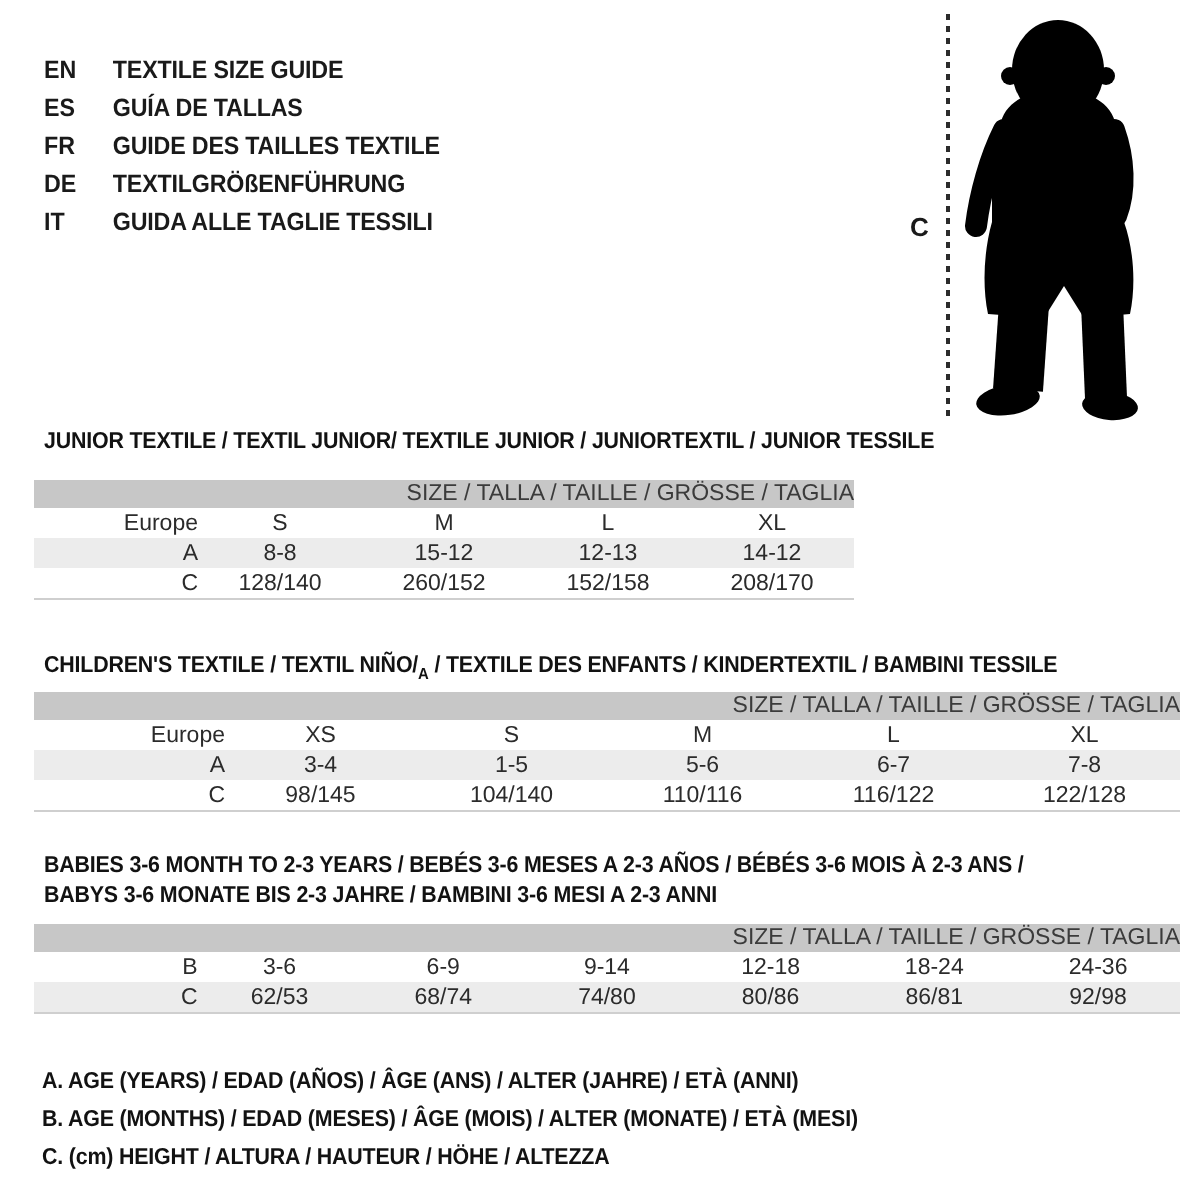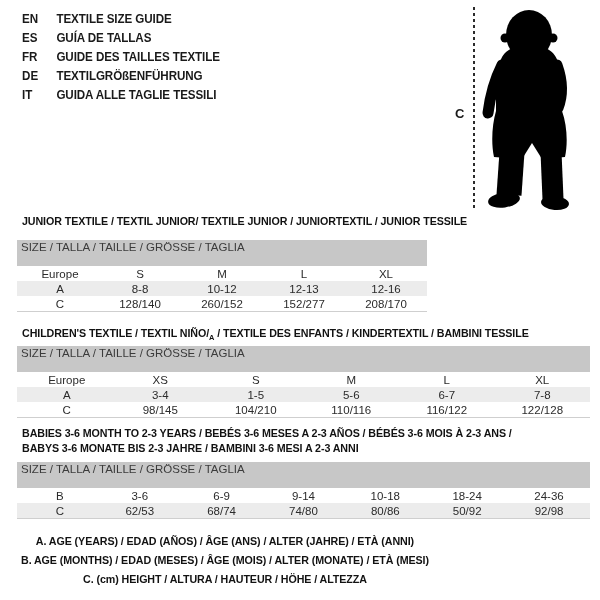--- a/index.html
+++ b/index.html
@@ -2,57 +2,57 @@
 <html><head>
 <meta charset="utf-8">
 <style>
   html,body{margin:0;padding:0;}
   body{
     width:600px;height:600px;background:#ffffff;position:relative;overflow:hidden;
     font-family:"Liberation Sans", sans-serif;color:#1a1a1a;
   }
 
   
-  .langs{position:absolute;left:22px;top:8px;}
+  .langs{position:absolute;left:22px;top:25px;}
   .lang-row{height:19px;line-height:19px;white-space:nowrap;
     transform:scaleX(0.93);transform-origin:left top;}
   .lang-code{display:inline-block;width:37px;font-weight:bold;font-size:12.5px;}
   .lang-title{font-weight:bold;font-size:12.5px;letter-spacing:-0.1px;}
 
   
   .baby-svg{position:absolute;left:478px;top:7px;width:100px;height:205px;}
   .dash-line{position:absolute;left:473px;top:7px;width:2px;height:203px;
     background:repeating-linear-gradient(to bottom,#2b2b2b 0 3px,transparent 3px 6px);}
   .c-label{position:absolute;left:455px;top:106px;font-weight:bold;font-size:13px;}
 
   
   .tbl-title{position:absolute;left:22px;font-weight:bold;font-size:11.5px;color:#121212;
     white-space:nowrap;letter-spacing:-0.1px;line-height:15px;
     transform:scaleX(0.93);transform-origin:left top;}
   .tbl-title sub{font-size:8px;}
 
   
   table.size-table{position:absolute;left:17px;border-collapse:collapse;table-layout:fixed;
     border-bottom:1px solid #cfcfcf;}
-  table.size-table th{background:#c7c7c7;height:14px;font-weight:normal;text-align:left;
-    padding:0 0 12px 4px;font-size:11.5px;color:#3b3b3b;white-space:nowrap;}
+  table.size-table th{background:#c7c7c7;height:14px;font-weight:normal;text-align:right;
+    padding:0 0 0 4px;font-size:11.5px;color:#3b3b3b;white-space:nowrap;}
   table.size-table td{height:15px;text-align:center;font-size:11.5px;color:#2b2b2b;
     padding:0;white-space:nowrap;}
-  table.size-table td.lbl{text-align:center;padding-left:4px;}
+  table.size-table td.lbl{text-align:right;padding-left:4px;}
   table.size-table col.c-label{width:45px;}
   table.size-table tbody tr:nth-child(2){background:#ececec;}
   .t0{top:240px;width:410px;}
   .t1{top:346px;width:573px;}
   .t2{top:462px;width:573px;}
   .title-0{top:214px;}
   .title-1{top:326px;}
   .title-2{top:426px;}
 
   
-  .notes{position:absolute;left:21px;top:532px;text-align:center;}
+  .notes{position:absolute;left:21px;top:532px;}
   .note-row{height:19px;line-height:19px;font-weight:bold;font-size:11.5px;color:#121212;
     white-space:nowrap;letter-spacing:-0.1px;
     transform:scaleX(0.93);transform-origin:left top;}
 </style>
 </head>
 <body>
 
 <div class="langs">
   <div class="lang-row">
     <span class="lang-code">EN</span><span class="lang-title">TEXTILE SIZE GUIDE</span>
@@ -107,29 +107,29 @@
     <tr>
       <td class="lbl">Europe</td>
       <td>S</td>
       <td>M</td>
       <td>L</td>
       <td>XL</td>
     </tr>
     <tr>
       <td class="lbl">A</td>
       <td>8-8</td>
-      <td>10-12</td>
+      <td>15-12</td>
       <td>12-13</td>
-      <td>12-16</td>
+      <td>14-12</td>
     </tr>
     <tr>
       <td class="lbl">C</td>
       <td>128/140</td>
       <td>260/152</td>
-      <td>152/277</td>
+      <td>152/158</td>
       <td>208/170</td>
     </tr>
   </tbody>
 </table>
 
 <div class="tbl-title title-1"><span>CHILDREN'S TEXTILE / TEXTIL NIÑO/</span><sub>A</sub><span> / TEXTILE DES ENFANTS / KINDERTEXTIL / BAMBINI TESSILE</span></div>
 <table class="size-table t1">
   <colgroup>
       <col class="c-label">
       <col>
@@ -156,21 +156,21 @@
       <td class="lbl">A</td>
       <td>3-4</td>
       <td>1-5</td>
       <td>5-6</td>
       <td>6-7</td>
       <td>7-8</td>
     </tr>
     <tr>
       <td class="lbl">C</td>
       <td>98/145</td>
-      <td>104/210</td>
+      <td>104/140</td>
       <td>110/116</td>
       <td>116/122</td>
       <td>122/128</td>
     </tr>
   </tbody>
 </table>
 
 <div class="tbl-title title-2">
   <div>BABIES 3-6 MONTH TO 2-3 YEARS / BEBÉS 3-6 MESES A 2-3 AÑOS / BÉBÉS 3-6 MOIS À 2-3 ANS /</div>
   <div>BABYS 3-6 MONATE BIS 2-3 JAHRE / BAMBINI 3-6 MESI A 2-3 ANNI</div>
@@ -189,31 +189,31 @@
     <tr>
       <th colspan="7">SIZE / TALLA / TAILLE / GRÖSSE / TAGLIA</th>
     </tr>
   </thead>
   <tbody>
     <tr>
       <td class="lbl">B</td>
       <td>3-6</td>
       <td>6-9</td>
       <td>9-14</td>
-      <td>10-18</td>
+      <td>12-18</td>
       <td>18-24</td>
       <td>24-36</td>
     </tr>
     <tr>
       <td class="lbl">C</td>
       <td>62/53</td>
       <td>68/74</td>
       <td>74/80</td>
       <td>80/86</td>
-      <td>50/92</td>
+      <td>86/81</td>
       <td>92/98</td>
     </tr>
   </tbody>
 </table>
 
 <div class="notes">
   <div class="note-row">A. AGE (YEARS) / EDAD (AÑOS) / ÂGE (ANS) / ALTER (JAHRE) / ETÀ (ANNI)</div>
   <div class="note-row">B. AGE (MONTHS) / EDAD (MESES) / ÂGE (MOIS) / ALTER (MONATE) / ETÀ (MESI)</div>
   <div class="note-row">C. (cm) HEIGHT / ALTURA / HAUTEUR / HÖHE / ALTEZZA</div>
 </div>

